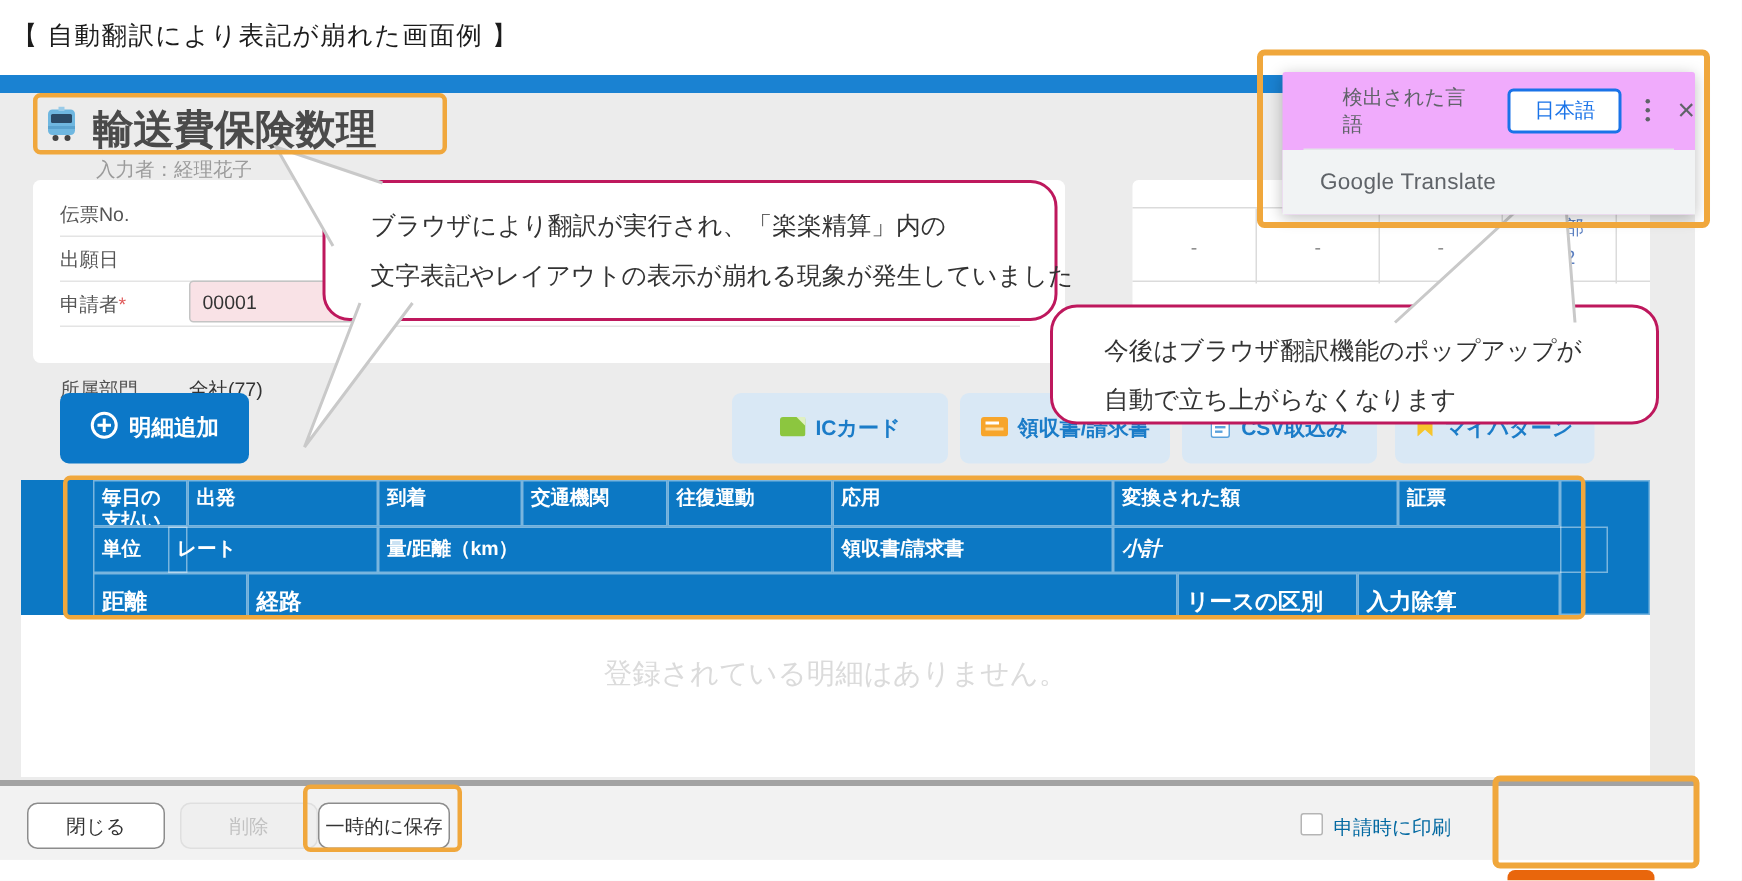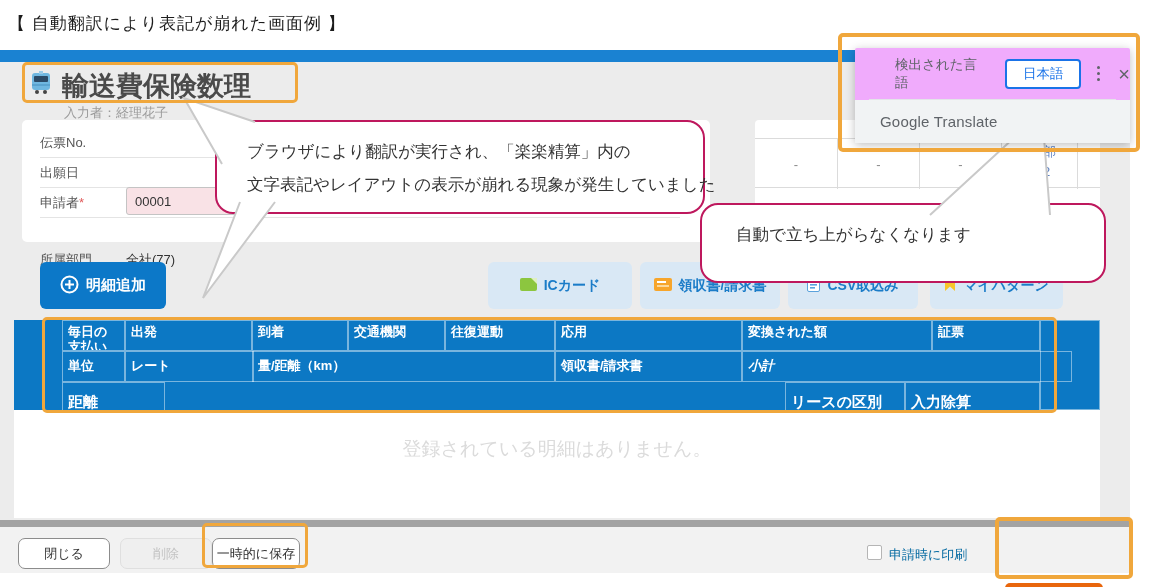--- a/index.html
+++ b/index.html
@@ -82,21 +82,21 @@
   .hr1 { top:0; height:31px; }
   .hr2 { top:31px; height:31px; display:flex; align-items:center; }
   .hr3 { top:62px; height:40px; font-size:15px; display:flex; align-items:center; }
   .hfill { top:0; height:90px; }
 
   
   #tbody { left:14px; top:410px; width:1086px; height:108px; background:#fff; z-index:0; }
   #empty-msg { position:absolute; left:0; top:26px; width:100%; text-align:center; font-size:19px; color:#DBDBDB; }
 
   
-  #footer { left:0; top:520px; width:1130px; height:53px; background:#F2F2F2; border-top:7px solid #a3a3a3; z-index:1; }
+  #footer { left:0; top:520px; width:1130px; height:53px; background:#F2F2F2; border-top:4px solid #a3a3a3; z-index:1; }
   .foot-btn { position:absolute; top:11px; height:31px; border-radius:7px; font-size:13px;
     display:flex; align-items:center; justify-content:center; font-family:inherit; }
   #btn-close { left:18px; width:92px; background:#fff; border:1px solid #8C8C8C; color:#333; }
   #btn-delete { left:120px; width:92px; background:#EFEFEF; border:1px solid #DFDFDF; color:#C2C2C2; }
   #btn-save { left:212px; width:88px; background:#fff; border:1px solid #8C8C8C; color:#333; }
   #print-check { position:absolute; left:867px; top:18px; width:15px; height:15px;
     background:#fff; border:1px solid #B5B5B5; border-radius:2px; }
   #print-label { position:absolute; left:889px; top:19px; font-size:13px; color:#0369a1; }
   #btn-submit { left:1005px; top:12px; width:98px; height:30px; background:#E9660C; border:none;
     border-radius:5px; color:#fff; font-size:15px; font-weight:bold; gap:5px;margin-top:44px; }
@@ -228,25 +228,26 @@
   <div id="thead" class="abs">
     <div class="hcell hr1" style="left:48px;width:63px;">毎日の支払い</div>
     <div class="hcell hr1" style="left:111px;width:127px;">出発</div>
     <div class="hcell hr1" style="left:238px;width:96px;">到着</div>
     <div class="hcell hr1" style="left:334px;width:97px;">交通機関</div>
     <div class="hcell hr1" style="left:431px;width:110px;">往復運動</div>
     <div class="hcell hr1" style="left:541px;width:187px;">応用</div>
     <div class="hcell hr1" style="left:728px;width:190px;">変換された額</div>
     <div class="hcell hr1" style="left:918px;width:108px;">証票</div>
     <div class="hcell hr2" style="left:48px;width:63px;">単位</div>
-    <div class="hcell hr2" style="left:111px;width:129px;">レート</div>
+    <div class="hcell hr2" style="left:98px;width:140px;">レート</div>
     <div class="hcell hr2" style="left:238px;width:303px;">量/距離（km）</div>
     <div class="hcell hr2" style="left:541px;width:187px;">領収書/請求書</div>
     <div class="hcell hr2" style="left:728px;width:330px;font-style:italic;">小計</div>
     <div class="hcell hr3" style="left:48px;width:103px;">距離</div>
+    <div class="hcell hr3" style="left:151px;width:620px;">経路</div>
     <div class="hcell hr3" style="left:771px;width:120px;">リースの区別</div>
     <div class="hcell hr3" style="left:891px;width:135px;">入力除算</div>
     <div class="hcell hfill" style="left:1026px;width:60px;"></div>
   </div>
 
   <div id="tbody" class="abs">
     <div id="empty-msg">登録されている明細はありません。</div>
   </div>
 
   <div id="footer" class="abs">
@@ -276,20 +277,21 @@
   <svg class="tail abs" style="left:190px;top:200px;" width="100" height="105">
     <polygon points="50,2 85,2 13,98" fill="#fff"></polygon>
     <path d="M50,2 L13,98 L85,2" fill="none" stroke="#C9C9C9" stroke-width="2"></path>
   </svg>
 
   <svg class="tail abs" style="left:915px;top:105px;" width="145" height="112">
     <polygon points="127,7 15,110 135,110" fill="#fff"></polygon>
     <path d="M15,110 L127,7 L135,110" fill="none" stroke="#C9C9C9" stroke-width="2"></path>
   </svg>
   <div id="bubble2" class="bubble abs">
+    <div class="bubble-line">今後はブラウザ翻訳機能のポップアップが</div>
     <div class="bubble-line">自動で立ち上がらなくなります</div>
   </div>
 
   <div id="gt-popup" class="abs">
     <div id="gt-top">
       <span id="gt-detected">検出された言語</span>
       <span id="gt-lang">日本語</span>
       <span id="gt-dots">
           <i></i>
           <i></i>

